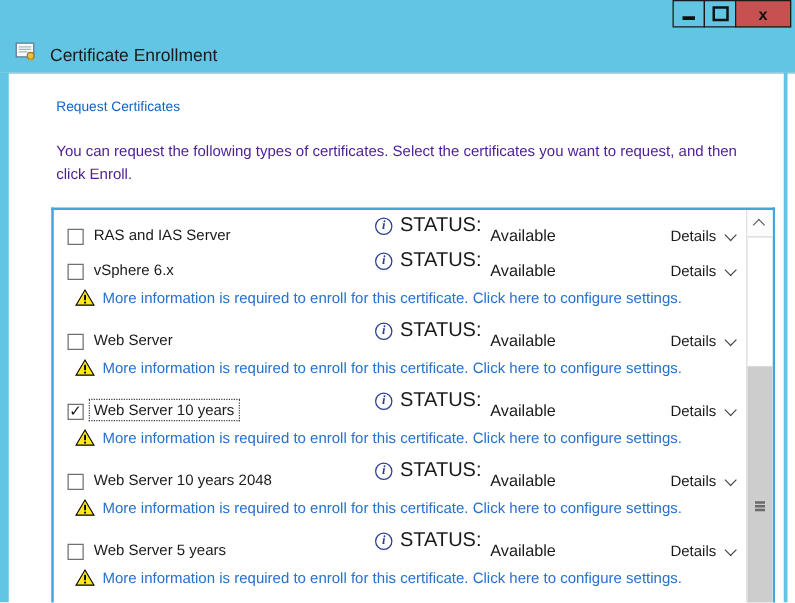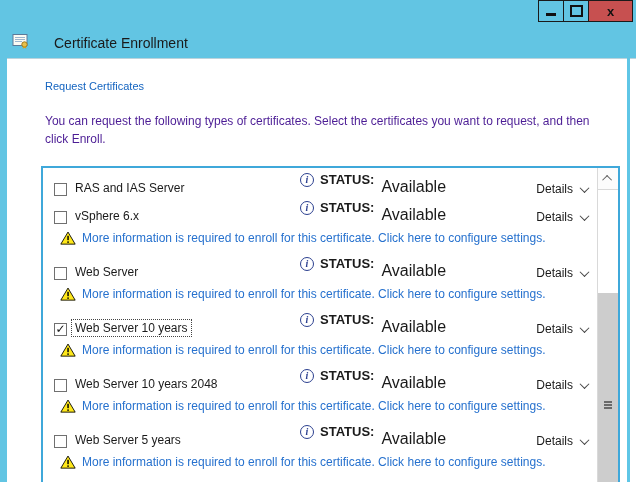--- a/index.html
+++ b/index.html
@@ -10,40 +10,40 @@
   
   .titlebar{position:absolute;left:0;top:0;width:636px;height:58px;background:#62C5E3;border-bottom:1px solid #bcd3dc;}
   .win-border-left{position:absolute;left:0;top:58px;width:7px;bottom:0;background:#62C5E3;}
   .win-border-right{position:absolute;right:6px;top:58px;width:3px;bottom:0;background:#5FC6E6;}
   .caption-buttons{position:absolute;top:0;right:3px;display:flex;height:22px;}
   .cap-btn{box-sizing:border-box;border:1px solid #1a1a1a;margin-left:-1px;display:flex;align-items:center;justify-content:center;cursor:pointer;}
   .btn-min,.btn-max{width:26px;background:transparent;}
   .btn-close{width:45px;background:#C75050;font-weight:bold;font-size:13px;color:#111;}
   .glyph-min{width:10px;height:3px;background:#111;margin-top:6px;}
   .glyph-max{width:9px;height:8px;border:2px solid #111;background:transparent;}
-  .app-title-row{position:absolute;left:12px;top:33px;display:flex;align-items:center;gap:24px;}
+  .app-title-row{position:absolute;left:12px;top:33px;display:flex;align-items:center;gap:10px;}
   .app-title{font-size:14px;color:#1a1a1a;}
   
   .page-title{position:absolute;left:45px;top:80px;font-size:11px;color:#1464C0;}
   .intro{position:absolute;left:45px;top:112px;width:556px;font-size:12px;line-height:1.5;color:#4c1d95;}
   
   .listbox{position:absolute;left:41px;top:166px;width:579px;height:322px;box-sizing:border-box;
            border:2px solid #3FA8DA;border-bottom:none;background:#ffffff;}
   .rows{position:absolute;left:0;top:0;right:21px;}
   .cert-row{position:relative;height:28px;display:flex;align-items:flex-end;padding-left:11px;box-sizing:border-box;}
   .checkbox{width:13px;height:13px;box-sizing:border-box;border:1px solid #707070;background:#fff;
             font-size:12px;font-weight:bold;line-height:10px;text-align:center;color:#111;margin-right:5px;cursor:pointer;flex:0 0 13px;}
   .cert-label{font-size:12px;padding:1px 3px;white-space:nowrap;}
   .cert-label.focused{outline:1px dotted #444;}
   .status-group{position:absolute;left:257px;display:flex;align-items:center;}
   .info-icon{width:14px;height:14px;box-sizing:border-box;border:1px solid #2B3F8F;border-radius:50%;
              color:#2B3F8F;font-family:"Liberation Serif","DejaVu Serif",serif;font-style:italic;font-weight:bold;
              font-size:10px;line-height:11px;text-align:center;margin-right:6px;}
-  .status-label{font-weight:bold;font-size:13px;}
-  .status-value{font-size:16px;margin-left:7px;margin-top:15px;}
+  .status-label{font-weight:normal;font-size:16px;}
+  .status-value{font-size:13px;margin-left:7px;margin-top:15px;}
   .details-group{position:absolute;right:9px;display:flex;align-items:center;cursor:pointer;margin-top:28px;}
   .details-label{font-size:12px;}
   .chev-down{width:6px;height:6px;border:solid #444;border-width:0 1.5px 1.5px 0;transform:rotate(45deg) translate(-1px,-1px);margin-left:8px;}
   .warn-row{height:28px;display:flex;align-items:center;padding-left:17px;box-sizing:border-box;}
   .warn-icon{margin-right:6px;flex:0 0 16px;display:flex;}
   .warn-text{font-size:12px;color:#2671CE;cursor:pointer;white-space:nowrap;}
   
   .scrollbar{position:absolute;top:0;right:0;bottom:0;width:21px;background:#ffffff;border-left:1px solid #D9D9D9;box-sizing:border-box;}
   .scroll-up{height:21px;border-bottom:1px solid #D9D9D9;display:flex;align-items:center;justify-content:center;background:#FCFCFC;cursor:pointer;}
   .chev-up{width:6px;height:6px;border:solid #606060;border-width:1.5px 0 0 1.5px;transform:rotate(45deg) translateY(2px);}

